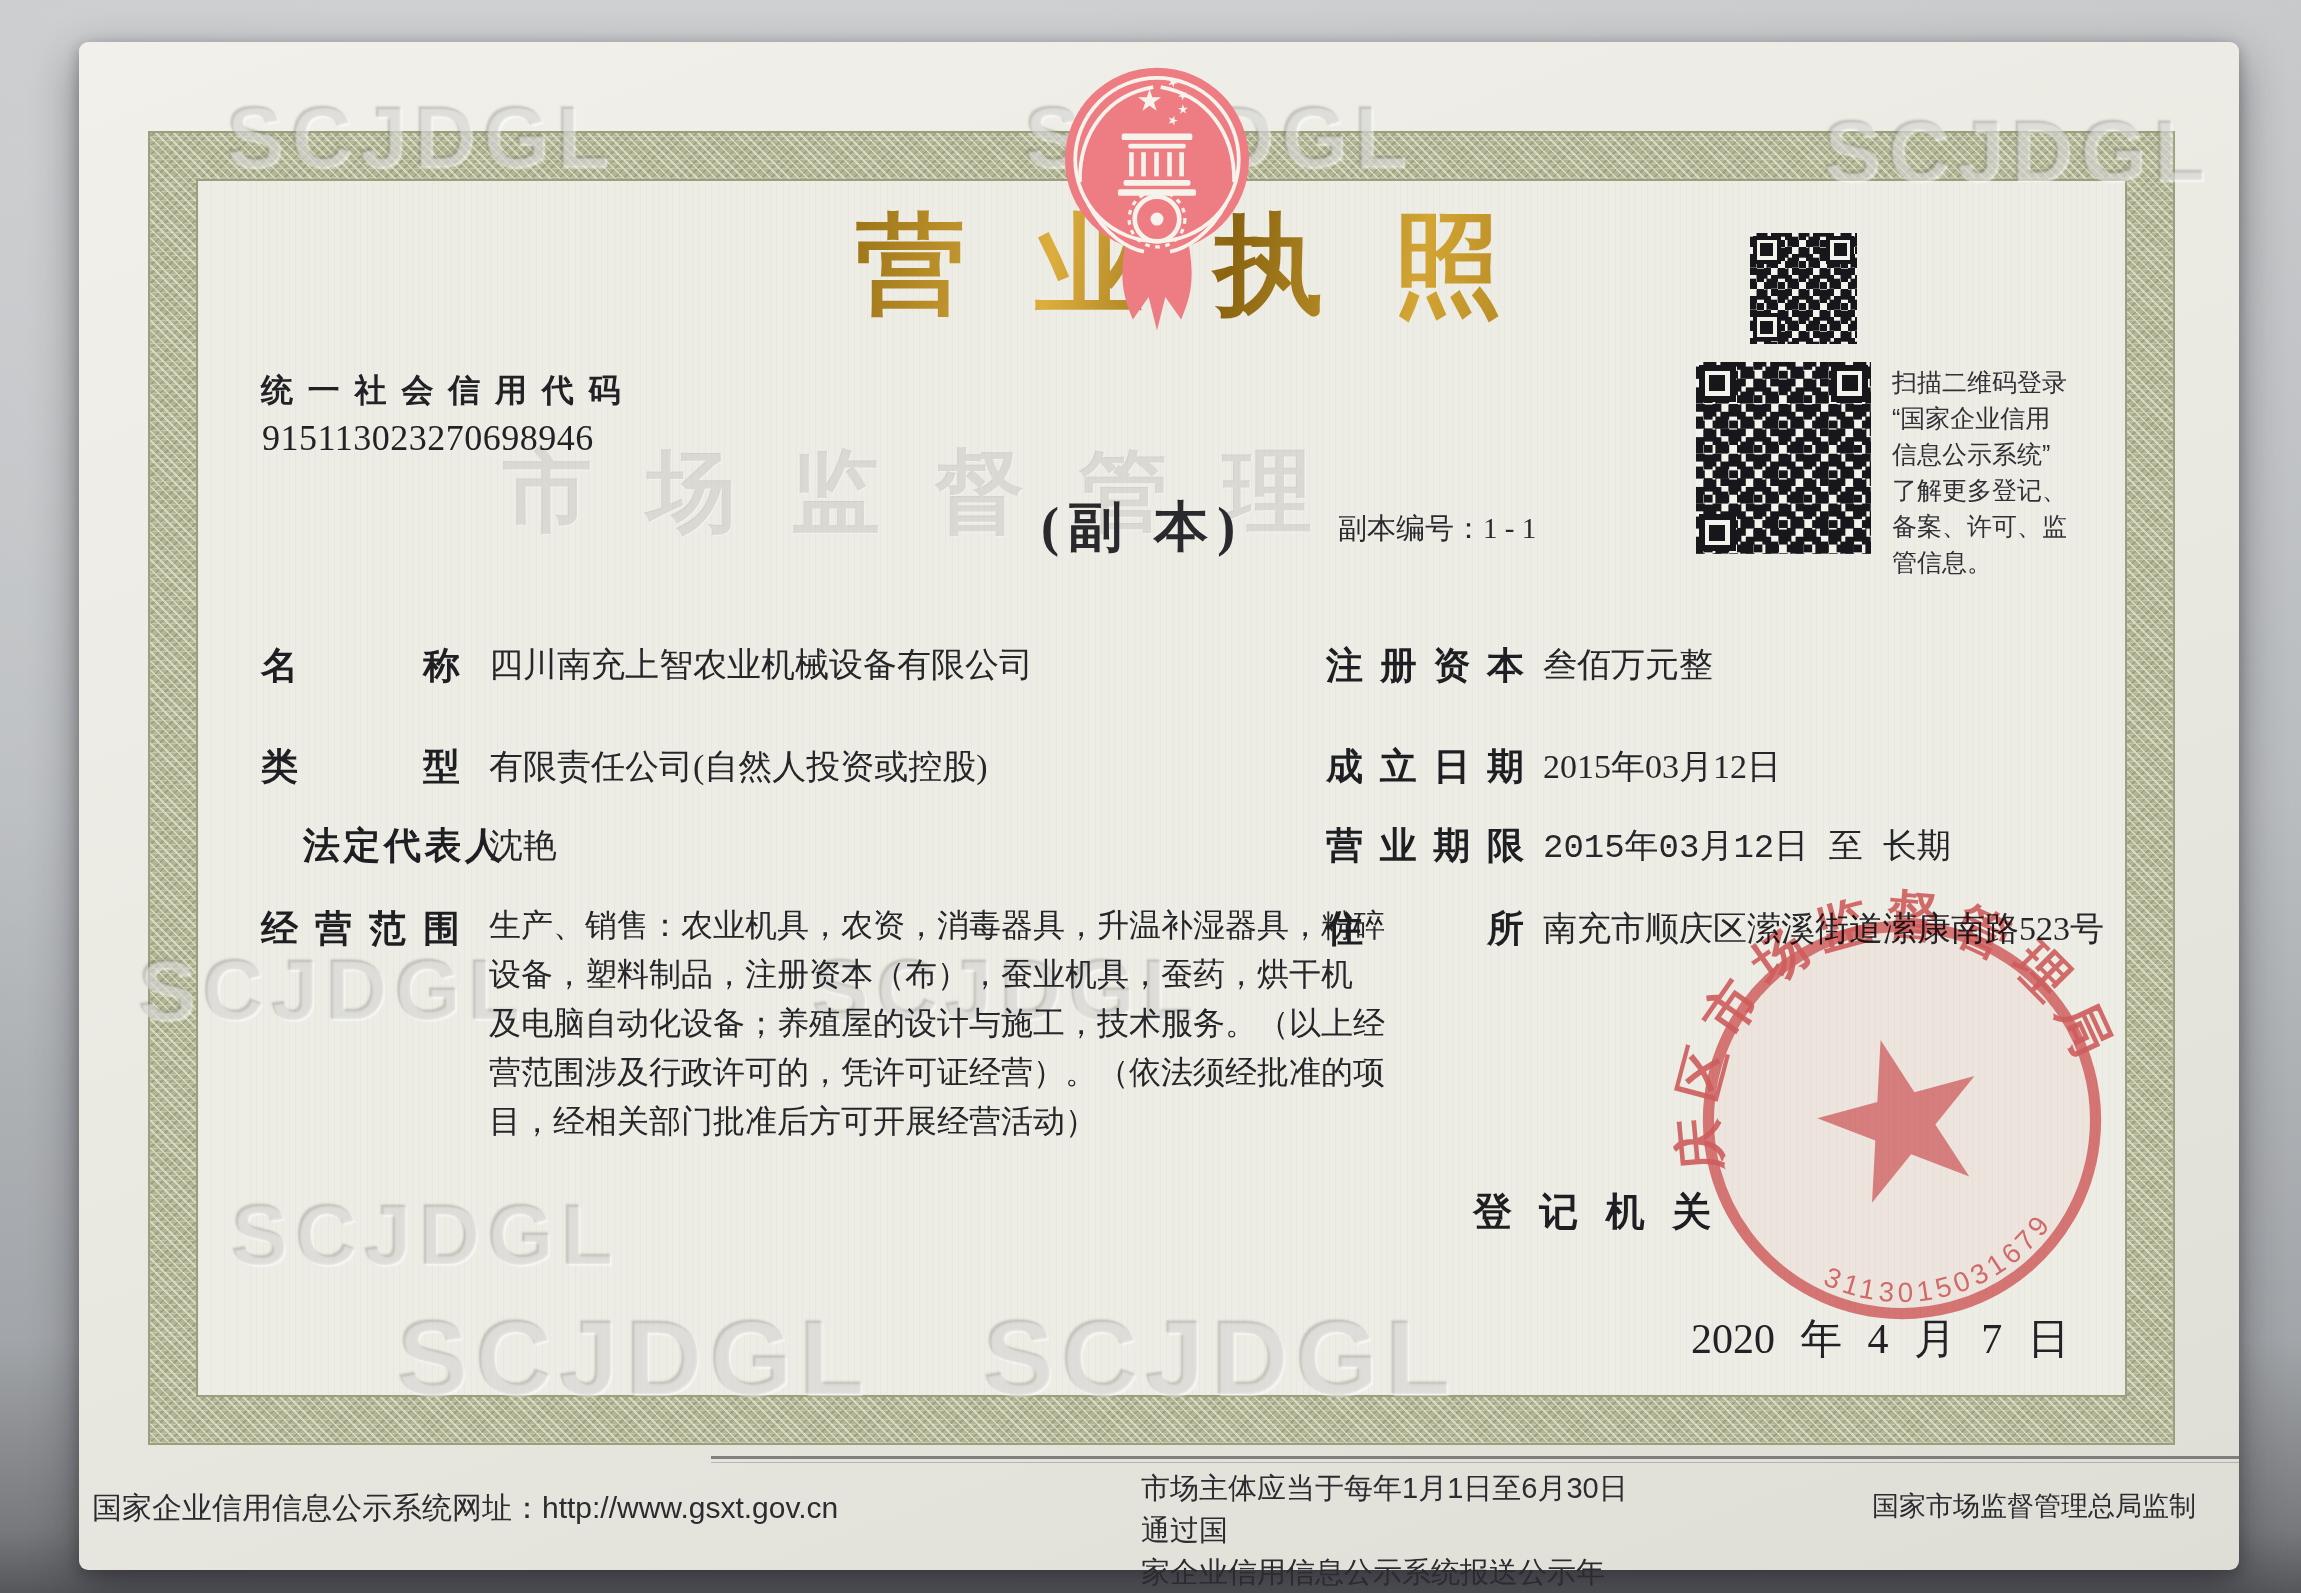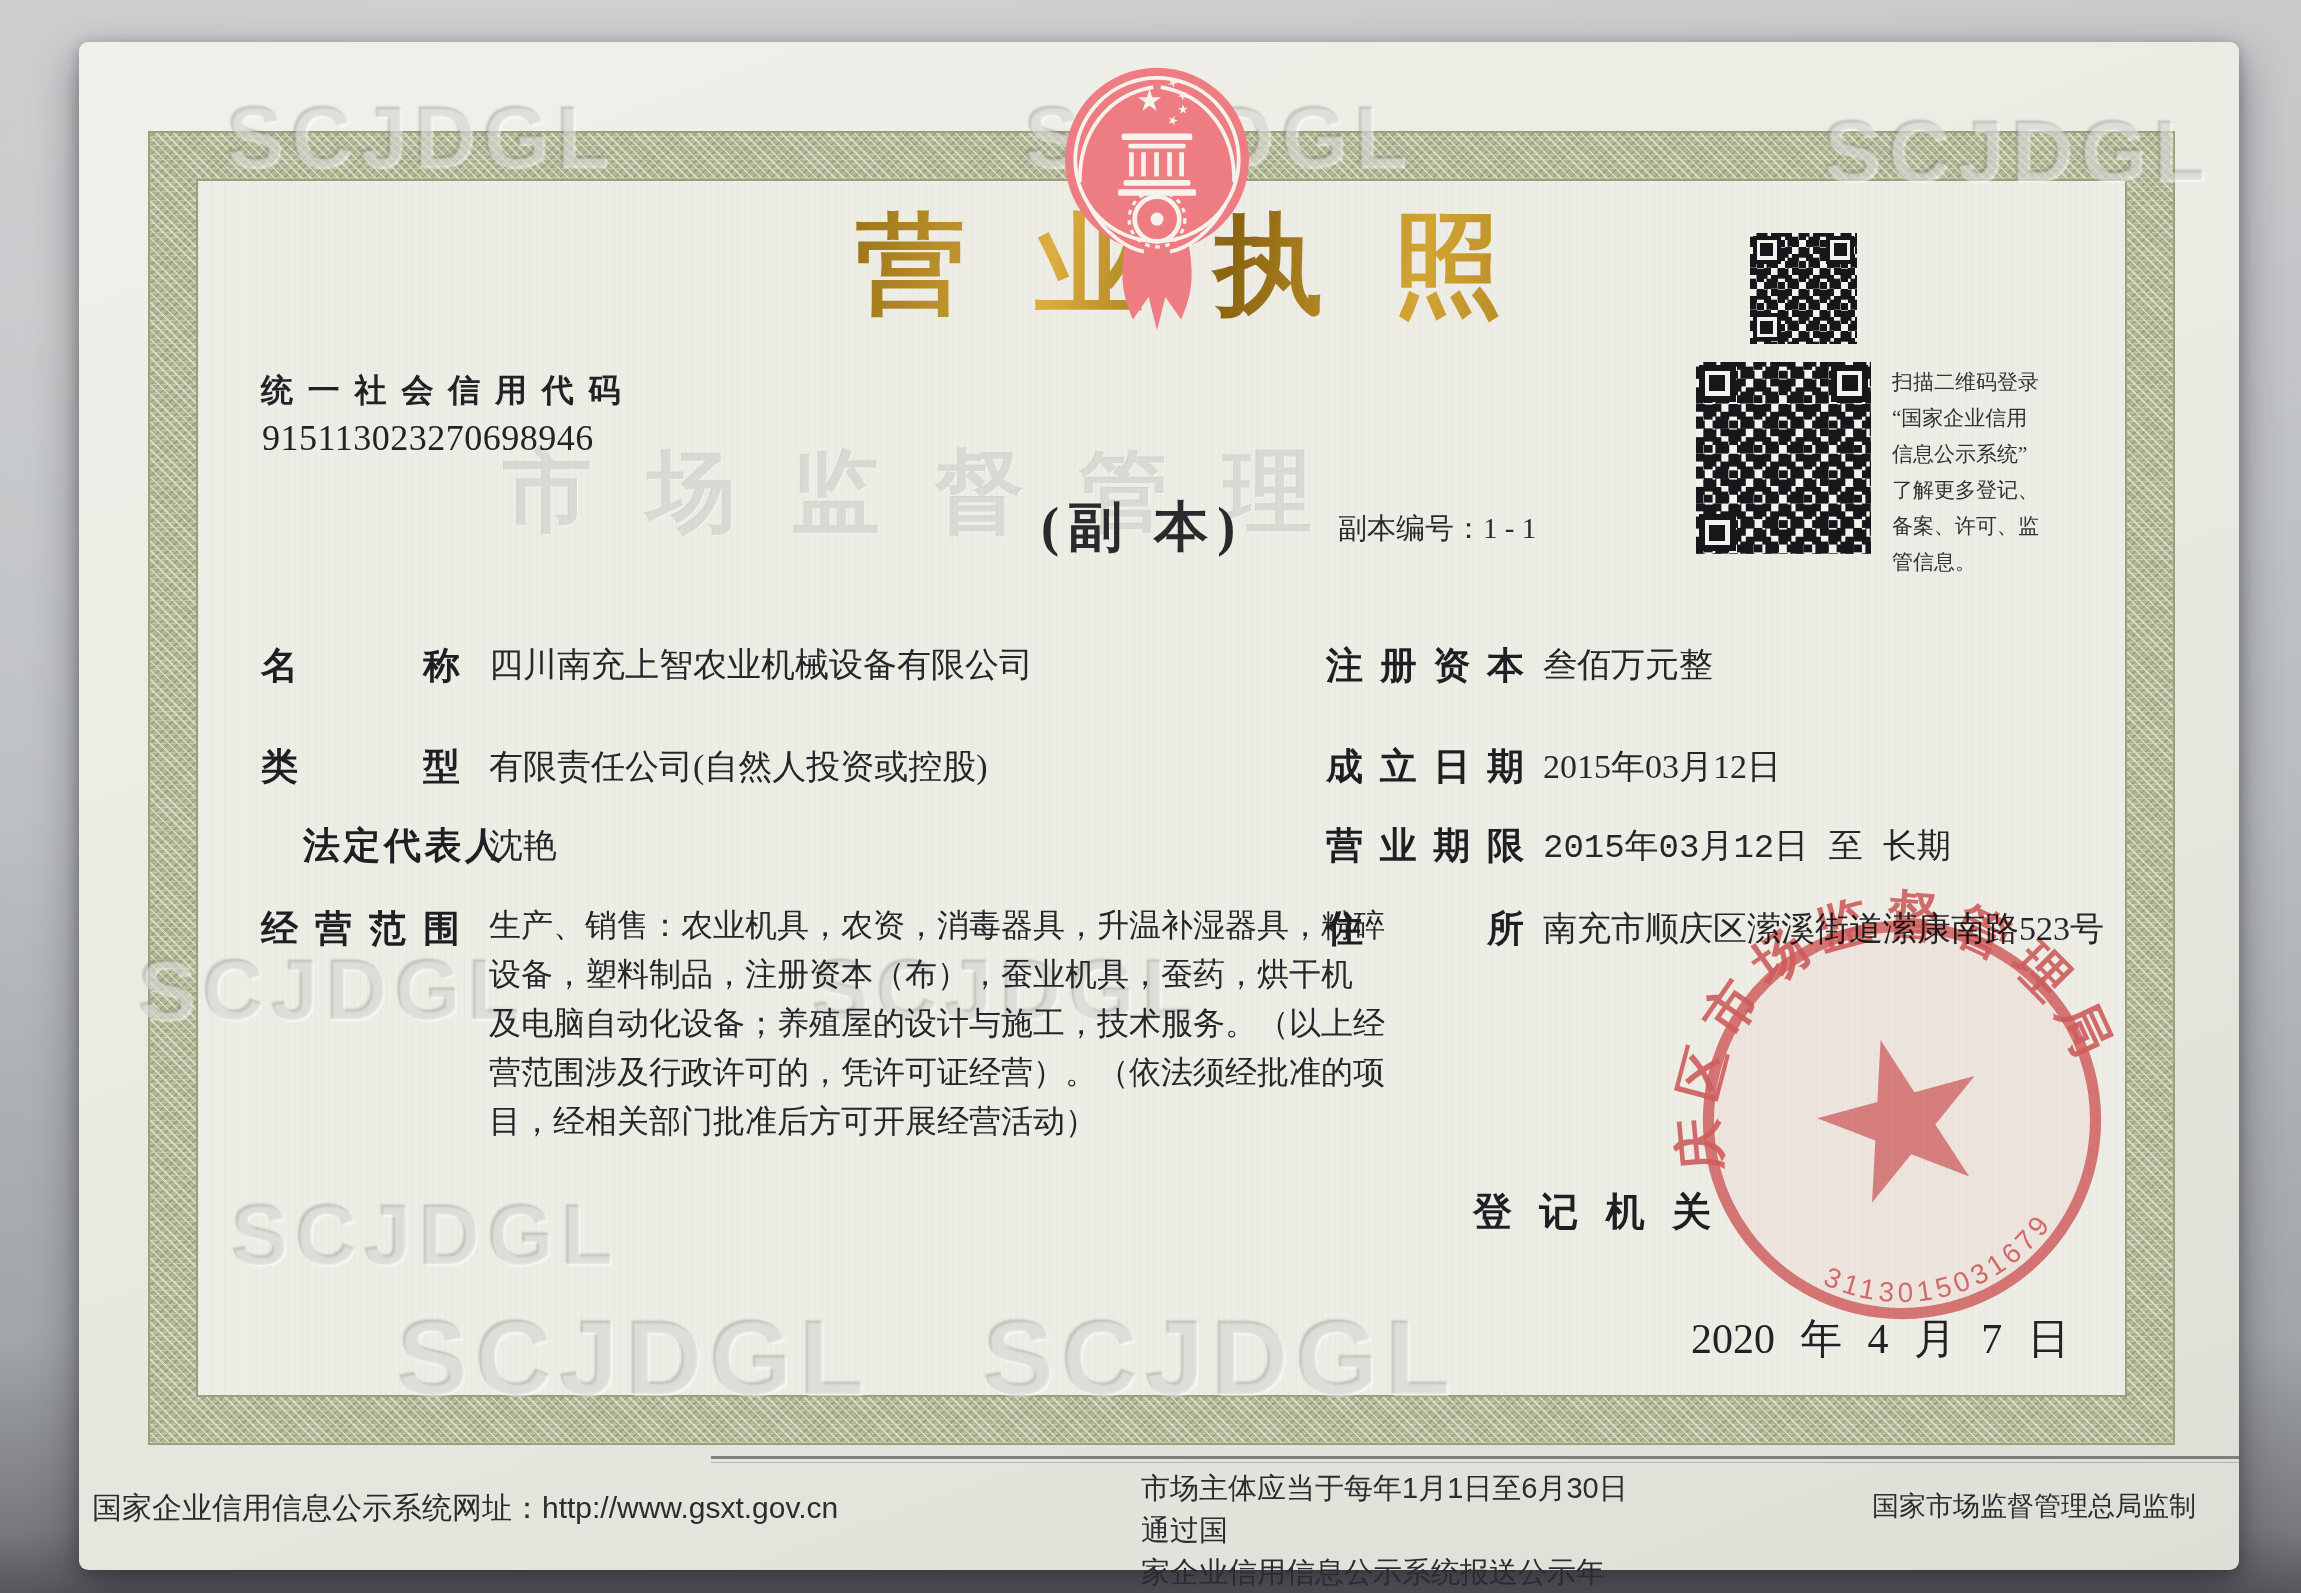--- a/index.html
+++ b/index.html
@@ -103,22 +103,22 @@
     background-position:0 0, 6.5px 3.7px;
   }
   .finder { position:absolute; border:6.5px solid #17171b; background:#f4f2ec; width:37px; height:37px; }
   .finder::after { content:""; position:absolute; inset:4.6px; background:#17171b; }
   .qr-small .finder { width:28px; height:28px; border-width:4.6px; }
   .qr-small .finder::after { inset:3.7px; }
   .f-tl { top:2.8px; left:2.8px; } .f-tr { top:2.8px; right:2.8px; } .f-bl { bottom:2.8px; left:2.8px; }
 
   .qr-caption {
     position:absolute; left:1892px; top:364px; width:226px; z-index:3;
-    font-family:Liberation Serif, serif;
-    font-size:21px; line-height:36px; color:#303036; white-space:pre-line;
+    font-family:Liberation Sans, sans-serif;
+    font-size:25px; line-height:36px; color:#303036; white-space:pre-line;
   }
 
   
   .lbl {
     position:absolute; z-index:3; width:199px;
     font-family:"Liberation Sans", sans-serif; font-weight:700;
     font-size:37px; color:#1e1e23;
     text-align:justify; text-align-last:justify;
   }
   .val {

